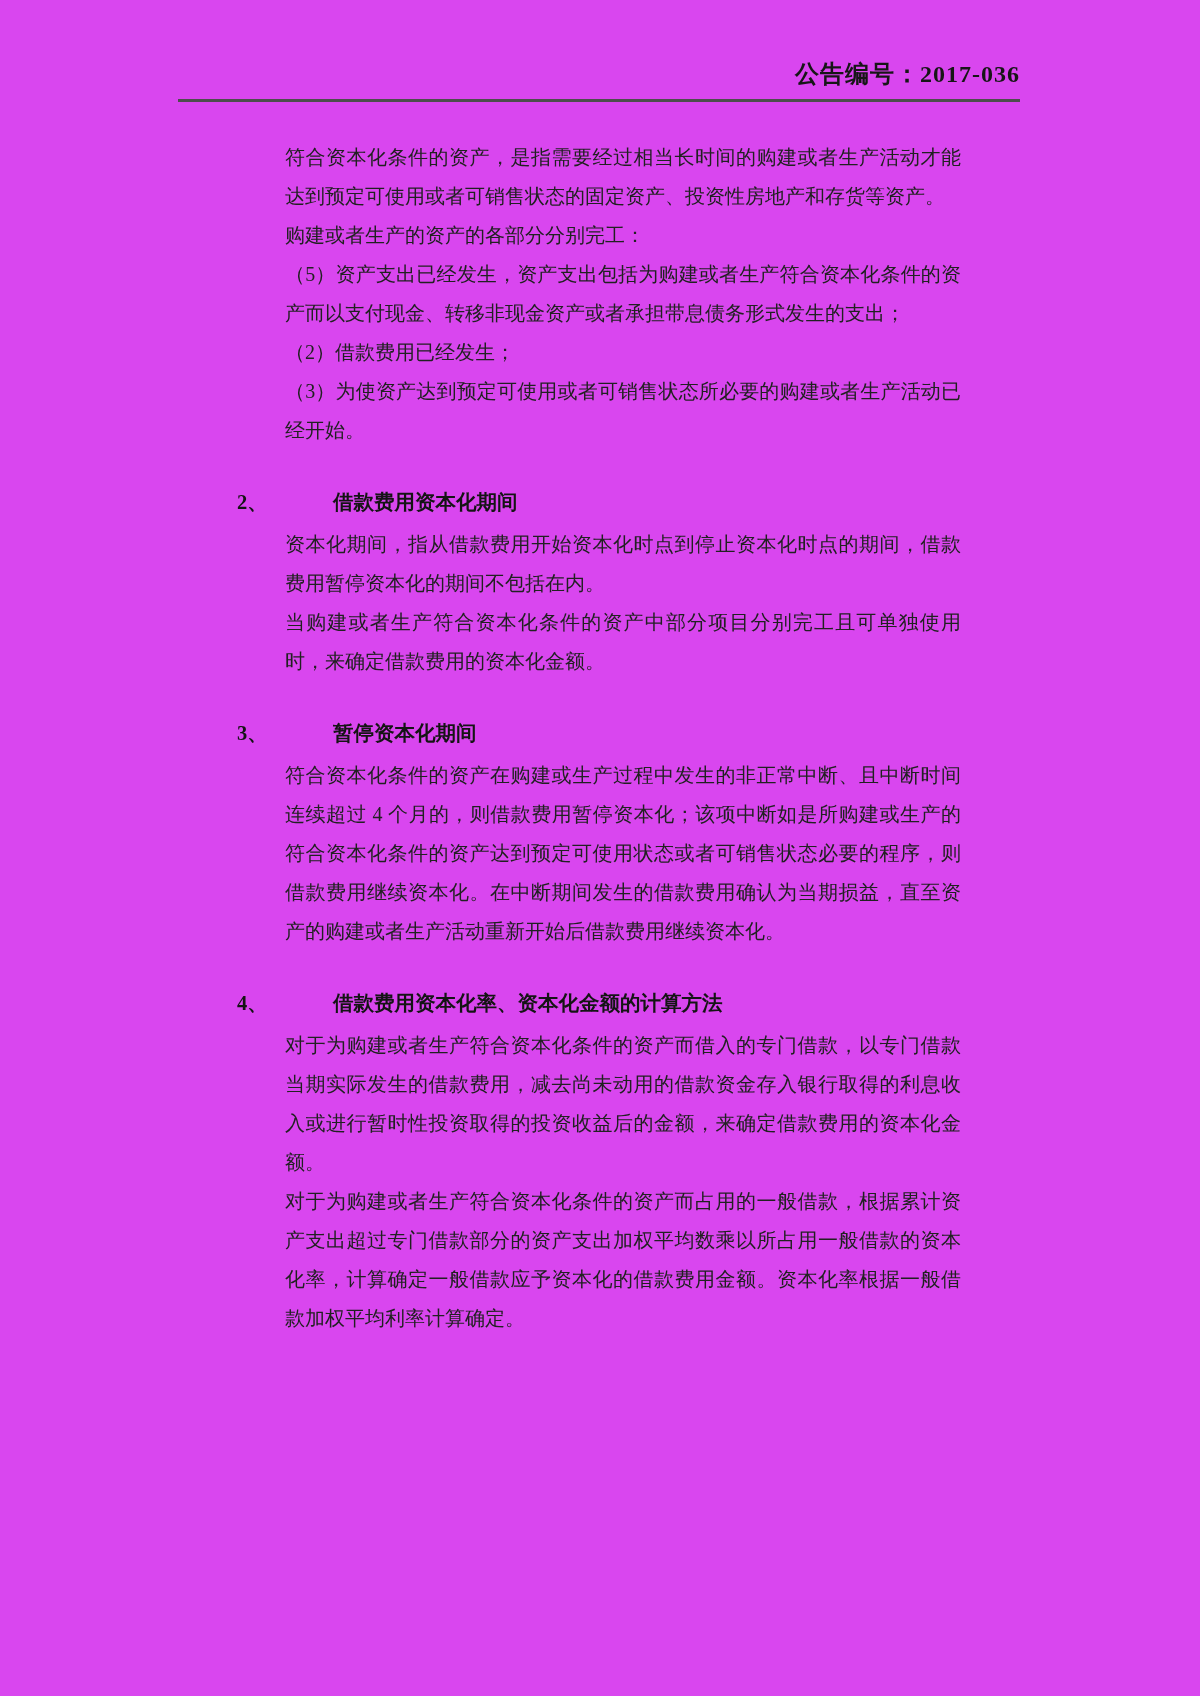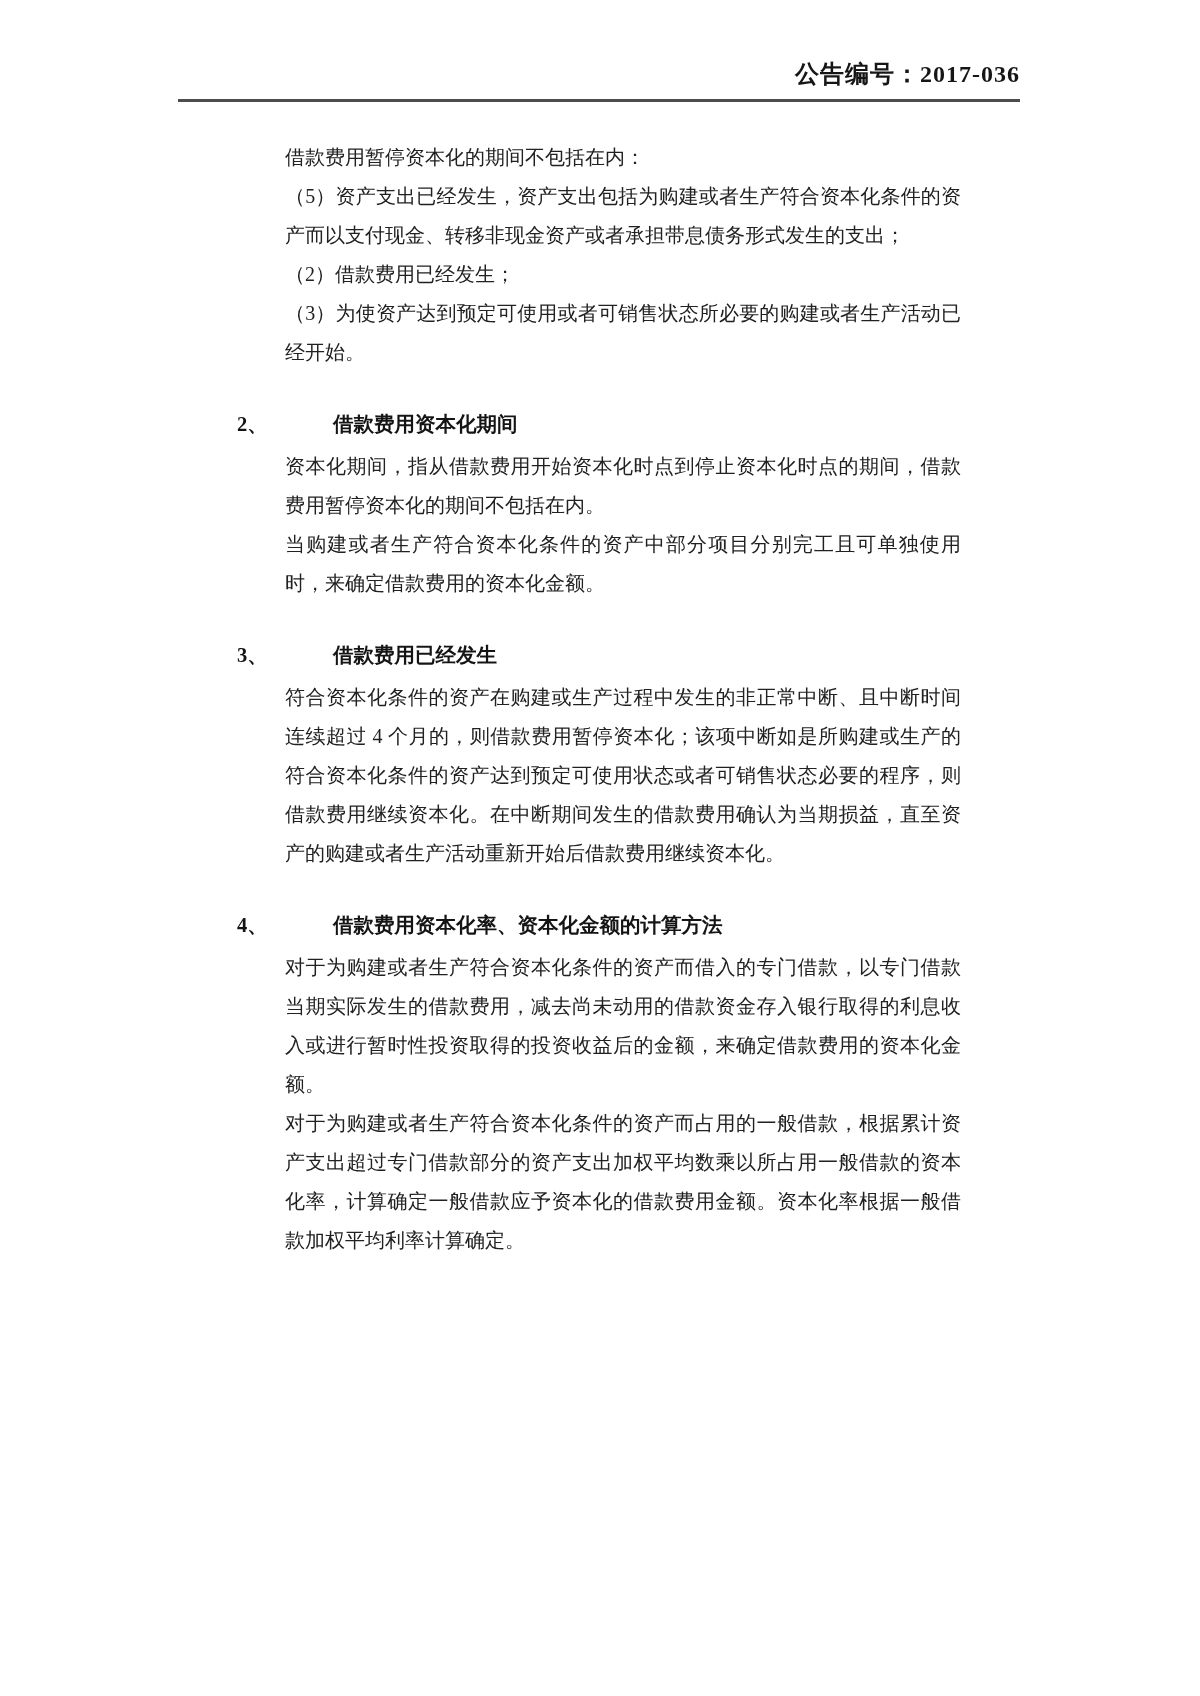--- a/index.html
+++ b/index.html
@@ -6,21 +6,21 @@
     margin: 0;
     padding: 0;
     background: #e8e8e8;
     font-family: "Liberation Serif", "DejaVu Serif", serif;
   }
   .page {
     position: relative;
     width: 1200px;
     height: 1696px;
     margin: 0 auto;
-    background: #ffffff;
+    background: #d946ef;
     color: #1f1f1f;
     overflow: hidden;
     box-shadow: 0 0 6px rgba(0,0,0,.25);
   }
   
   .doc-header {
     position: absolute;
     top: 0;
     left: 178px;
     width: 842px;
@@ -74,35 +74,36 @@
 <body>
 
 <div class="page">
 
   <div class="doc-header">
     <span class="announce-no">公告编号：2017-036</span>
   </div>
 
   <div class="content">
 
-    <p class="para">借款费用暂停资本化的期间不包括在内：</p>
+    <p class="para">符合资本化条件的资产，是指需要经过相当长时间的购建或者生产活动才能达到预定可使用或者可销售状态的固定资产、投资性房地产和存货等资产。</p>
+    <p class="para">购建或者生产的资产的各部分分别完工：</p>
     <p class="para">（5）资产支出已经发生，资产支出包括为购建或者生产符合资本化条件的资产而以支付现金、转移非现金资产或者承担带息债务形式发生的支出；</p>
     <p class="para">（2）借款费用已经发生；</p>
     <p class="para">（3）为使资产达到预定可使用或者可销售状态所必要的购建或者生产活动已经开始。</p>
 
     <div class="section-heading">
       <span class="num">2、</span>
       <span class="title">借款费用资本化期间</span>
     </div>
     <p class="para">资本化期间，指从借款费用开始资本化时点到停止资本化时点的期间，借款费用暂停资本化的期间不包括在内。</p>
     <p class="para">当购建或者生产符合资本化条件的资产中部分项目分别完工且可单独使用时，来确定借款费用的资本化金额。</p>
 
     <div class="section-heading">
       <span class="num">3、</span>
-      <span class="title">借款费用已经发生</span>
+      <span class="title">暂停资本化期间</span>
     </div>
     <p class="para">符合资本化条件的资产在购建或生产过程中发生的非正常中断、且中断时间连续超过 4 个月的，则借款费用暂停资本化；该项中断如是所购建或生产的符合资本化条件的资产达到预定可使用状态或者可销售状态必要的程序，则借款费用继续资本化。在中断期间发生的借款费用确认为当期损益，直至资产的购建或者生产活动重新开始后借款费用继续资本化。</p>
 
     <div class="section-heading">
       <span class="num">4、</span>
       <span class="title">借款费用资本化率、资本化金额的计算方法</span>
     </div>
     <p class="para">对于为购建或者生产符合资本化条件的资产而借入的专门借款，以专门借款当期实际发生的借款费用，减去尚未动用的借款资金存入银行取得的利息收入或进行暂时性投资取得的投资收益后的金额，来确定借款费用的资本化金额。</p>
     <p class="para">对于为购建或者生产符合资本化条件的资产而占用的一般借款，根据累计资产支出超过专门借款部分的资产支出加权平均数乘以所占用一般借款的资本化率，计算确定一般借款应予资本化的借款费用金额。资本化率根据一般借款加权平均利率计算确定。</p>
 

